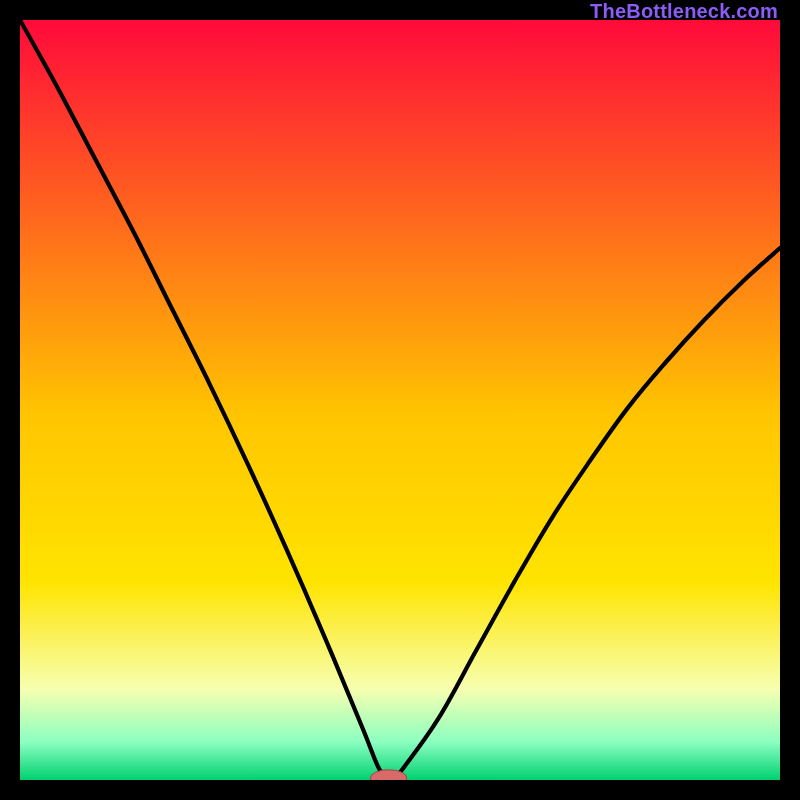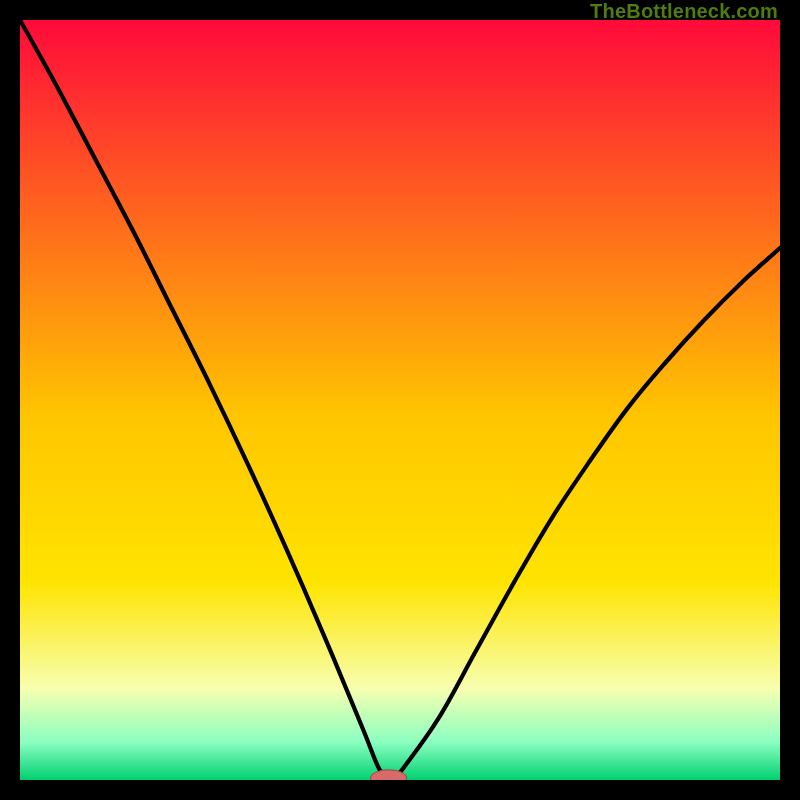--- a/index.html
+++ b/index.html
@@ -24,21 +24,21 @@
     height: 760px;
     overflow: hidden;
   }
   .watermark {
     position: absolute;
     top: 0;
     right: 22px;
     font-family: Arial, Helvetica, sans-serif;
     font-size: 20px;
     font-weight: 600;
-    color: #4d7c0f;
+    color: #8b5cf6;
     letter-spacing: 0.2px;
     user-select: none;
   }
 </style>
 </head>
 <body>
 
 <div class="frame">
   <div class="watermark">TheBottleneck.com</div>
 

